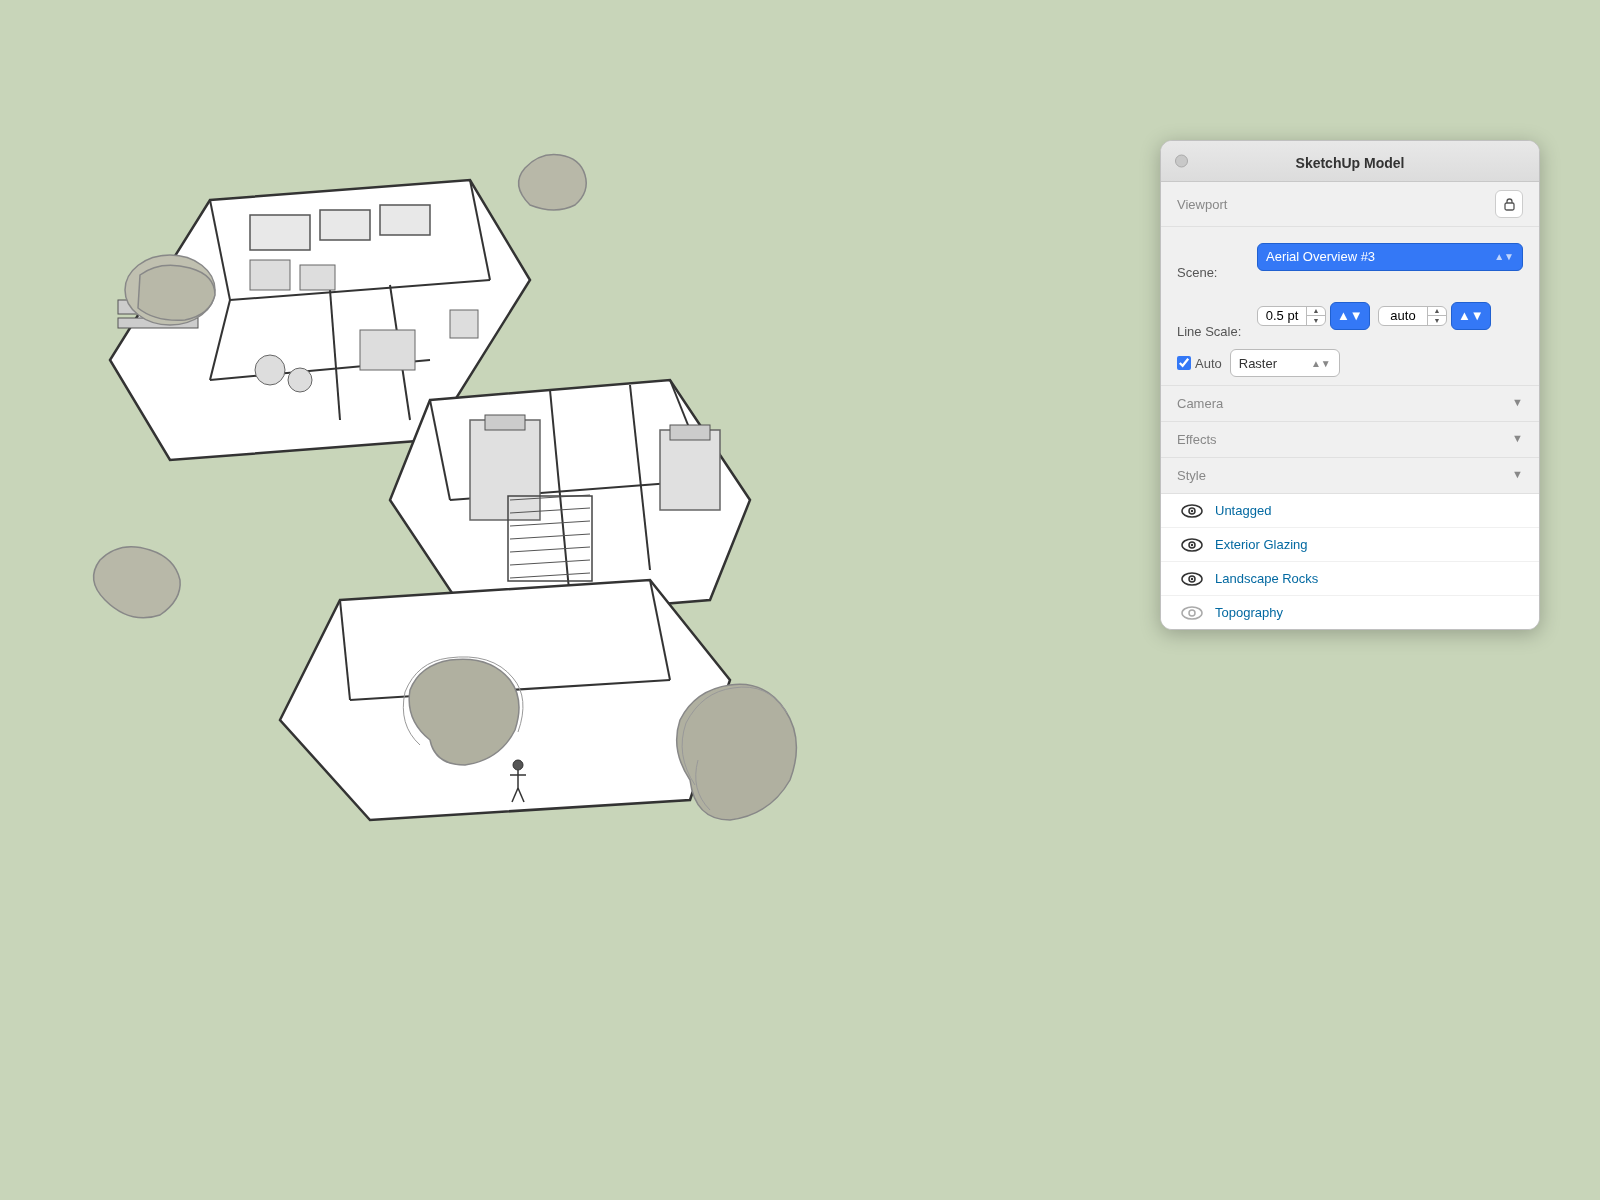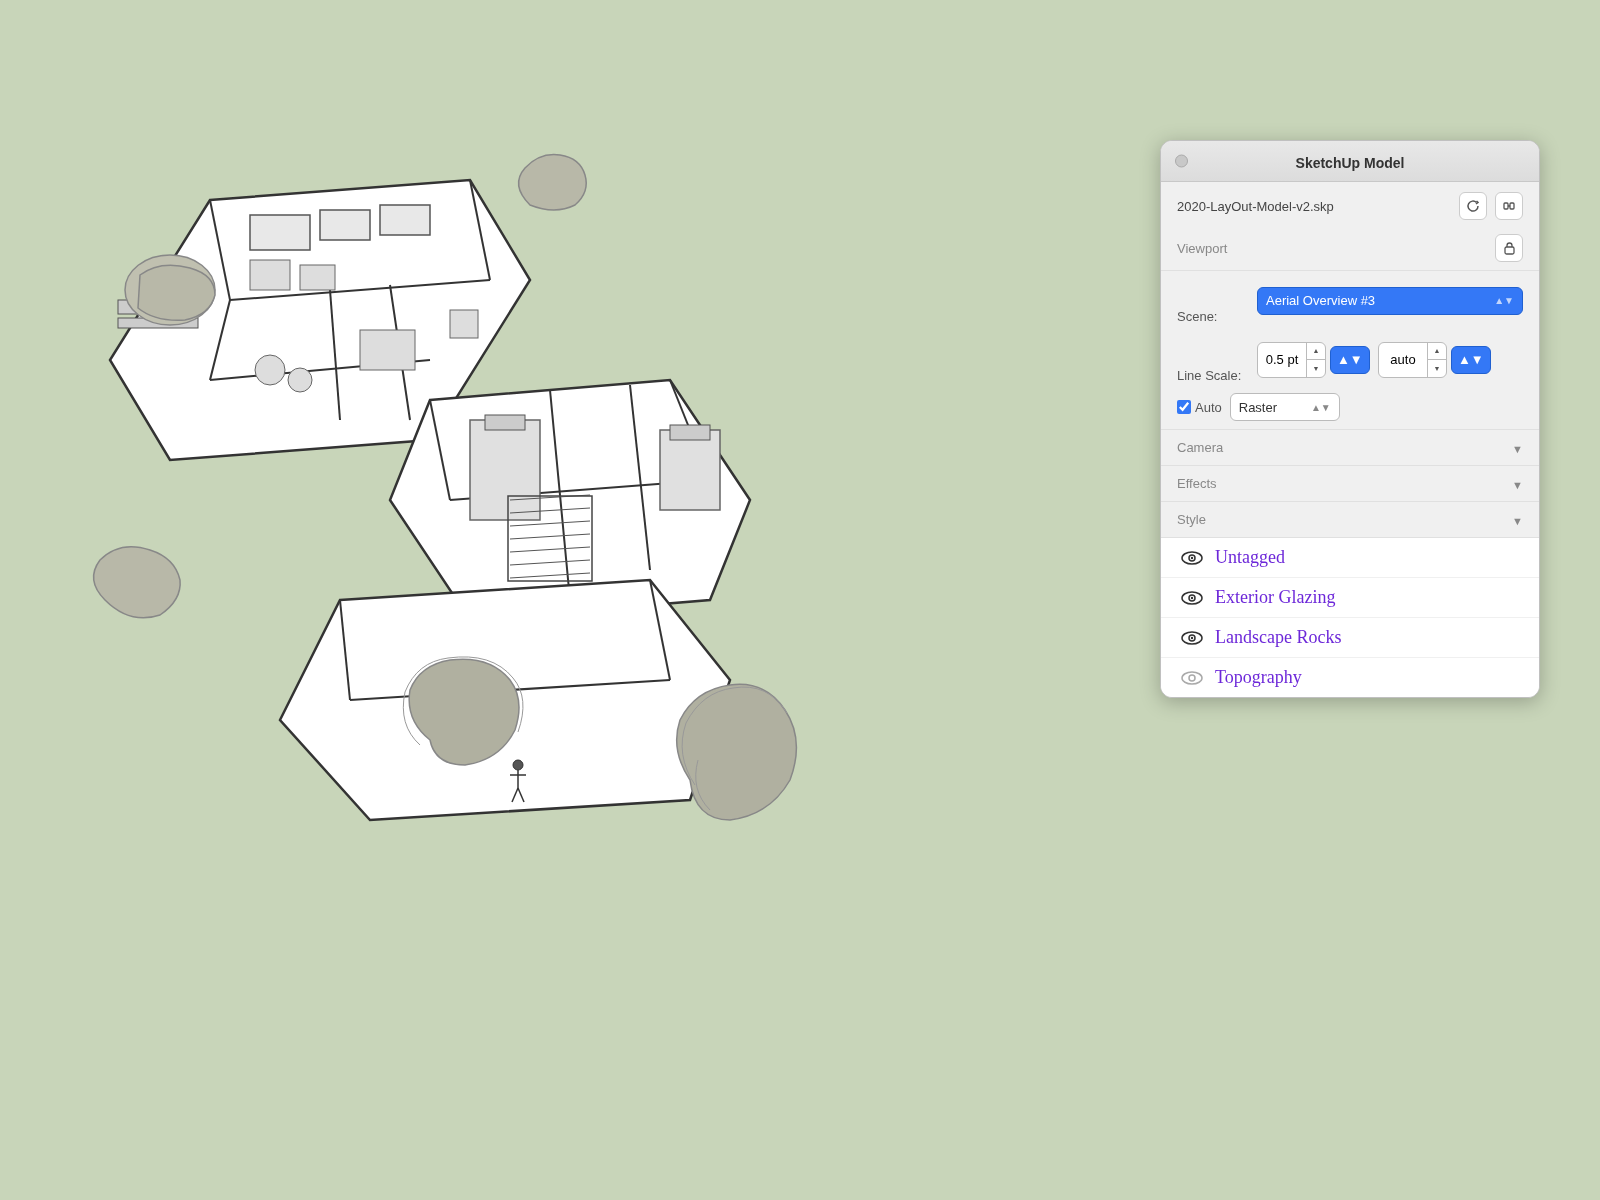--- a/index.html
+++ b/index.html
@@ -163,21 +163,21 @@
 
     .linescale-group {
       display: flex;
       align-items: center;
       gap: 4px;
     }
 
     .spin-box {
       display: flex;
       align-items: center;
-      height: 36px;
+      height: 20px;
       background: white;
       border: 1px solid #bbb;
       border-radius: 6px;
       overflow: hidden;
     }
 
     .spin-box input {
       border: none;
       width: 48px;
       height: 100%;
@@ -248,21 +248,21 @@
       cursor: pointer;
     }
 
     
     .collapsible-section {
       border-top: 1px solid #e0e0e0;
     }
 
     .collapsible-header {
       display: flex;
-      align-items: flex-end;
+      align-items: flex-start;
       justify-content: space-between;
       padding: 10px 16px;
       background: #f0f0f0;
       cursor: pointer;
     }
 
     .collapsible-title {
       font-size: 13px;
       color: #888;
     }
@@ -317,23 +317,22 @@
       justify-content: center;
     }
 
     
     .eye-full svg { width: 22px; height: 14px; }
 
     
     .eye-closed svg { width: 22px; height: 14px; }
 
     .tag-name {
-      font-size: 18px;
-      color: #6d28d9;
-      font-family: Liberation Serif, serif;
+      font-size: 13px;
+      color: #0369a1;
     }
 
     
     .sketch-svg {
       width: 100%;
       height: 100%;
     }
   </style>
 </head>
 <body>
@@ -426,38 +425,20 @@
   </div>
 </div>
 
 <div id="panel">
 
   <div class="panel-header">
     <div class="panel-close-btn"></div>
     <span class="panel-title">SketchUp Model</span>
   </div>
 
-  <div class="file-row">
-    <span class="file-name">2020-LayOut-Model-v2.skp</span>
-    <div class="file-icons">
-      <div class="icon-btn">
-        <svg width="14" height="14" viewBox="0 0 14 14" fill="none" xmlns="http://www.w3.org/2000/svg">
-          <path d="M12 7a5 5 0 1 1-1.5-3.5" stroke="#555" stroke-width="1.5" fill="none"></path>
-          <polyline points="10.5,2 12,3.5 10,5" fill="none" stroke="#555" stroke-width="1.5"></polyline>
-        </svg>
-      </div>
-      <div class="icon-btn">
-        <svg width="14" height="14" viewBox="0 0 14 14" fill="none" xmlns="http://www.w3.org/2000/svg">
-          <rect x="2" y="4" width="4" height="6" rx="1" stroke="#555" stroke-width="1.3" fill="none"></rect>
-          <rect x="8" y="4" width="4" height="6" rx="1" stroke="#555" stroke-width="1.3" fill="none"></rect>
-          <line x1="6" y1="7" x2="8" y2="7" stroke="#555" stroke-width="1.3"></line>
-        </svg>
-      </div>
-    </div>
-  </div>
 
   <div class="viewport-section">
     <span class="section-label">Viewport</span>
     <div class="icon-btn">
       <svg width="13" height="14" viewBox="0 0 13 14" fill="none" xmlns="http://www.w3.org/2000/svg">
         <rect x="2" y="6" width="9" height="7" rx="1.5" stroke="#555" stroke-width="1.3" fill="none"></rect>
         <path d="M4 6V4.5a2.5 2.5 0 0 1 5 0V6" stroke="#555" stroke-width="1.3" fill="none"></path>
       </svg>
     </div>
   </div>

